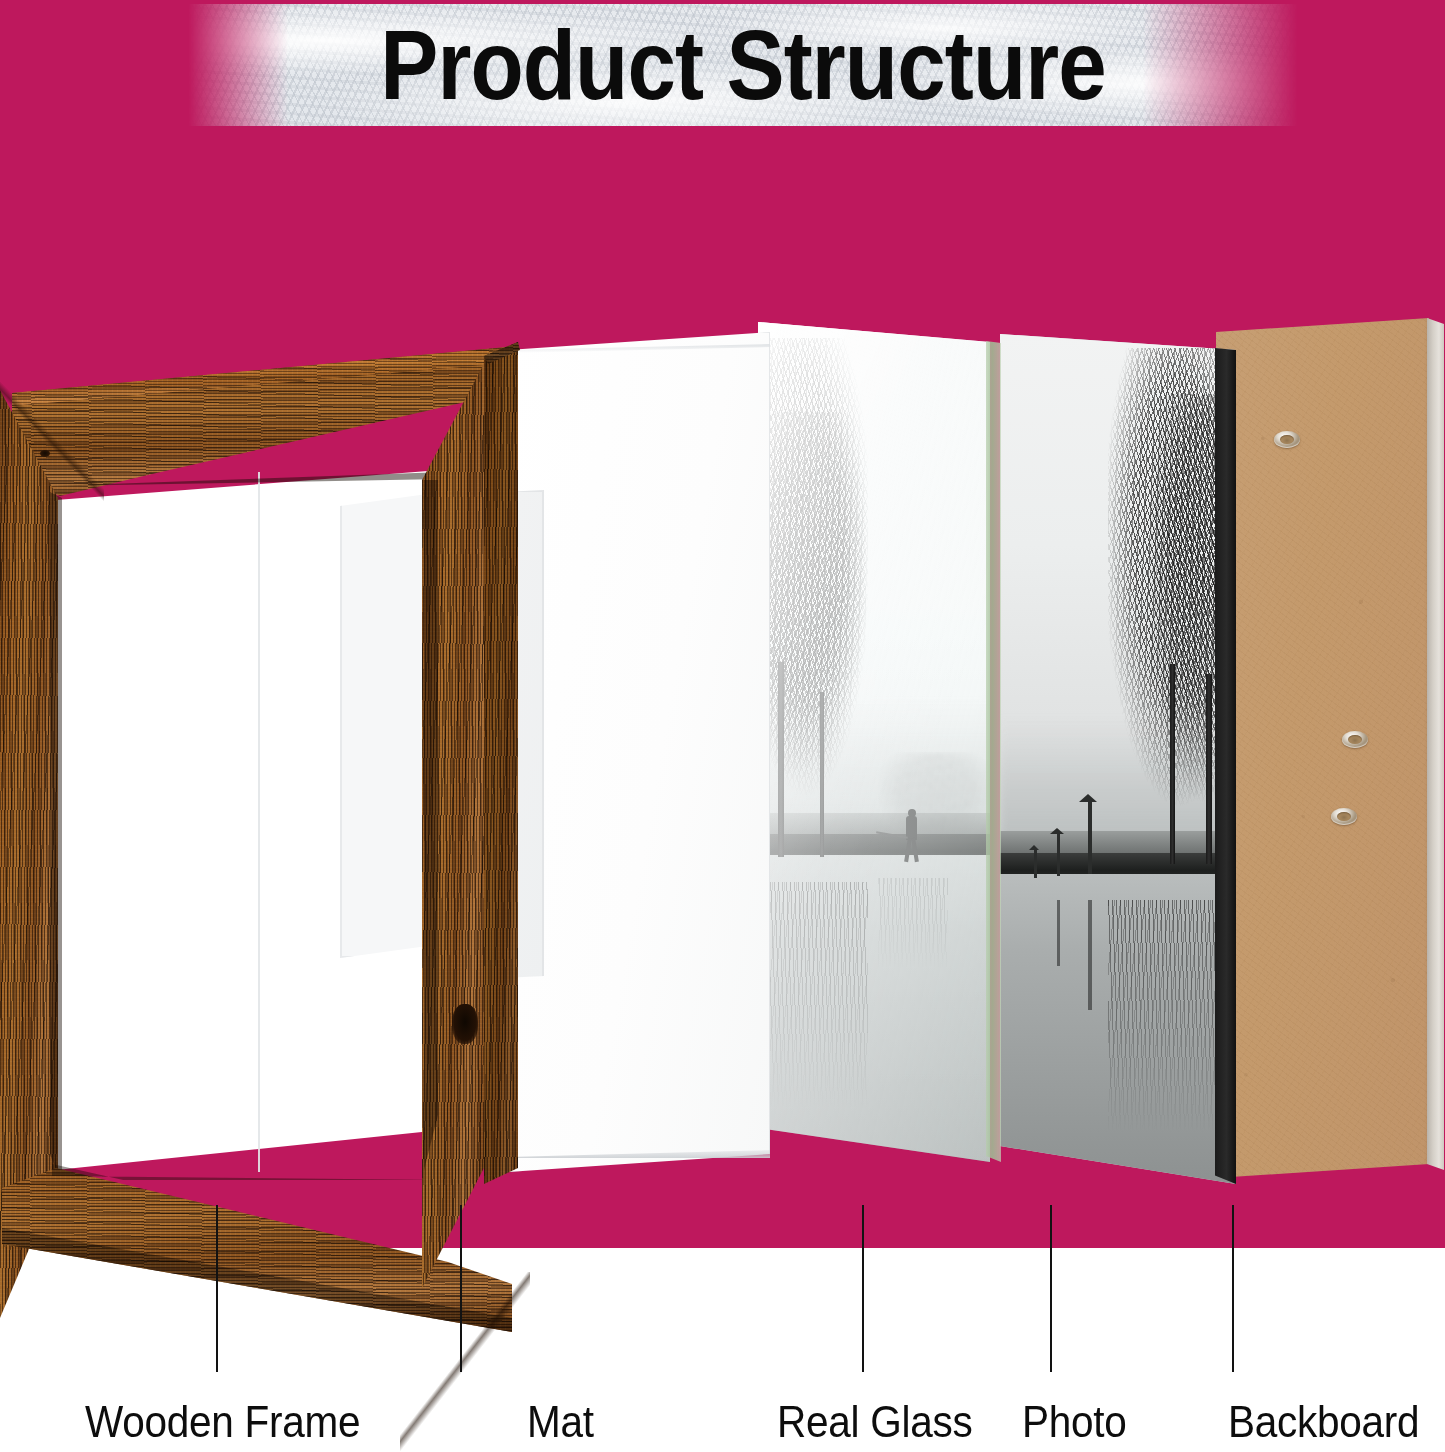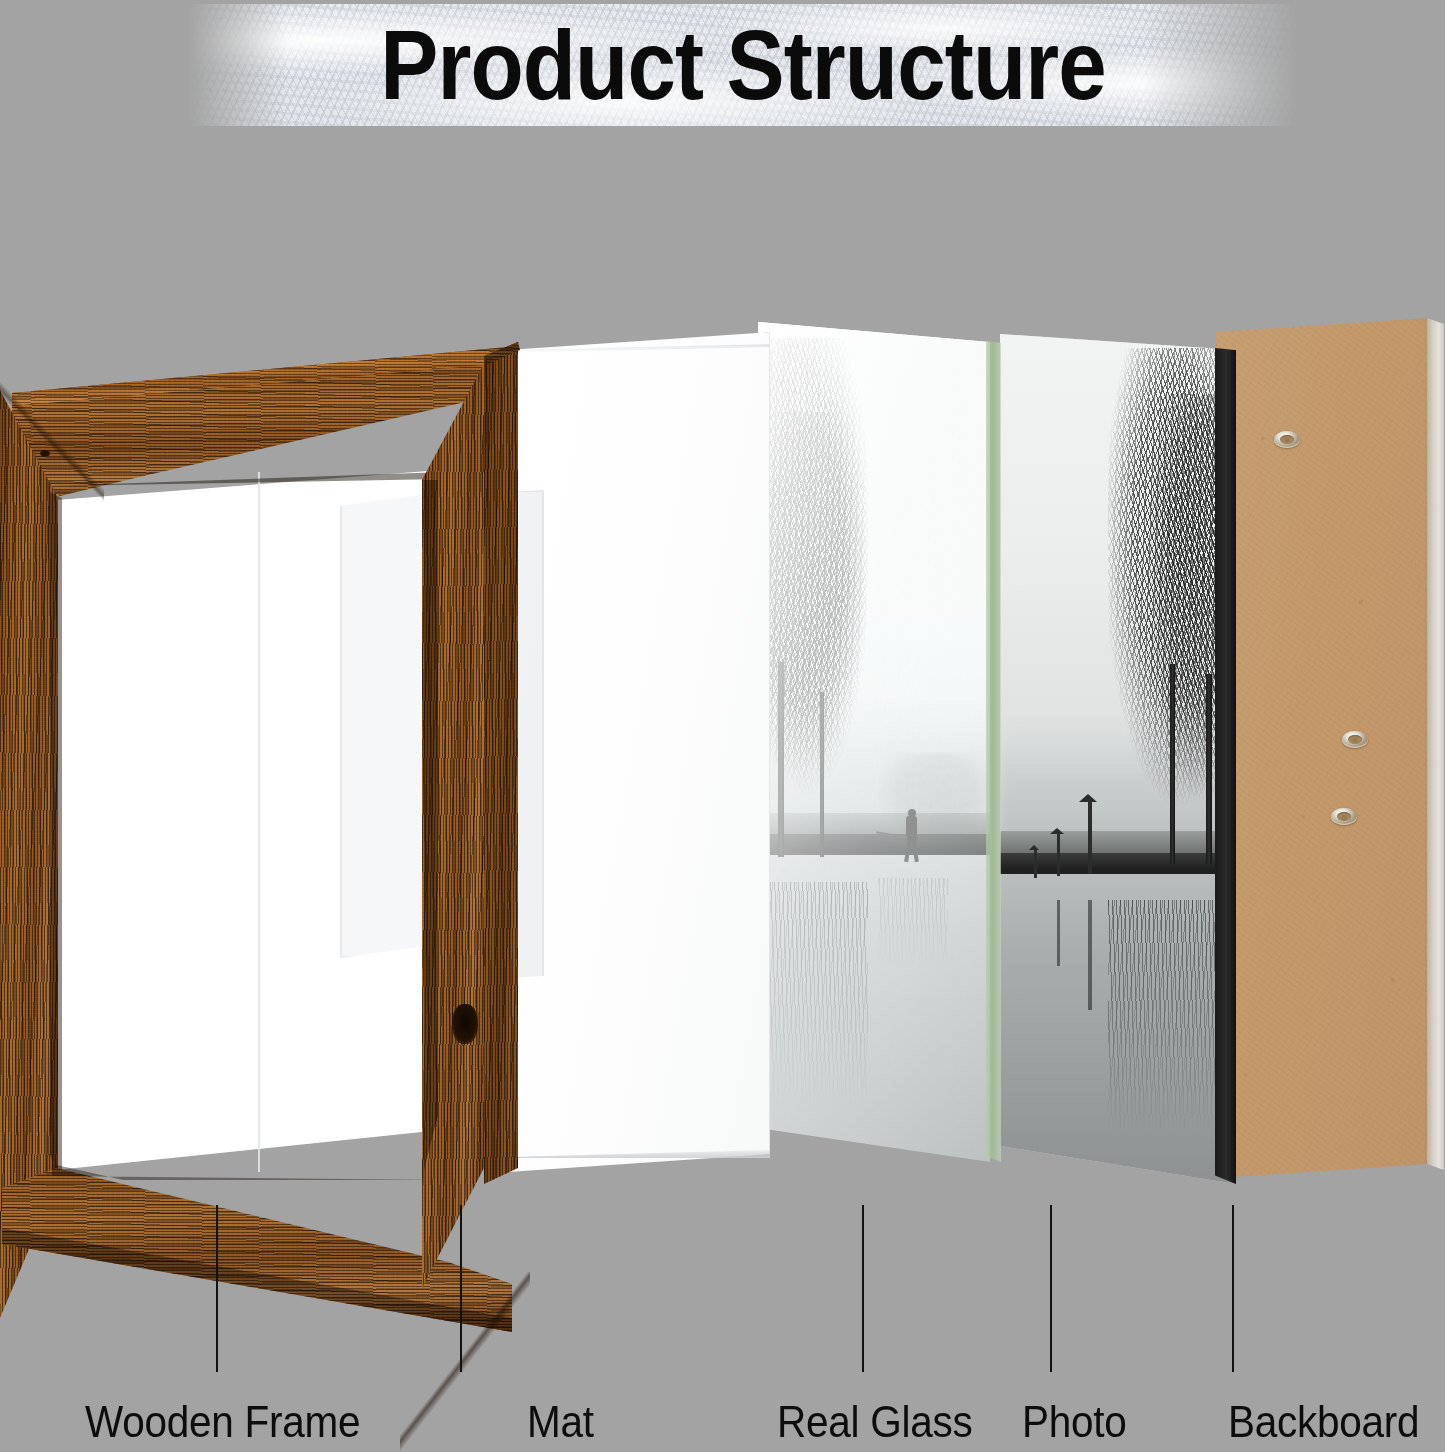--- a/index.html
+++ b/index.html
@@ -4,22 +4,22 @@
 <style>
   * { box-sizing: border-box; margin: 0; padding: 0; }
   html, body {
     width: 1445px; height: 1452px;
     background: #ffffff;
     font-family: "Liberation Sans", sans-serif;
     overflow: hidden;
   }
   #stage {
     position: relative;
-    width: 1445px; height: 1452px;
-    background: #a3a3a3;
+    width: 1445px; height: 1248px;
+    background: #be185d;
   }
 
   
   #title-band {
     position: absolute;
     left: 188px; top: 4px;
     width: 1110px; height: 122px;
     overflow: hidden;
   }
   #title-band .tex {

